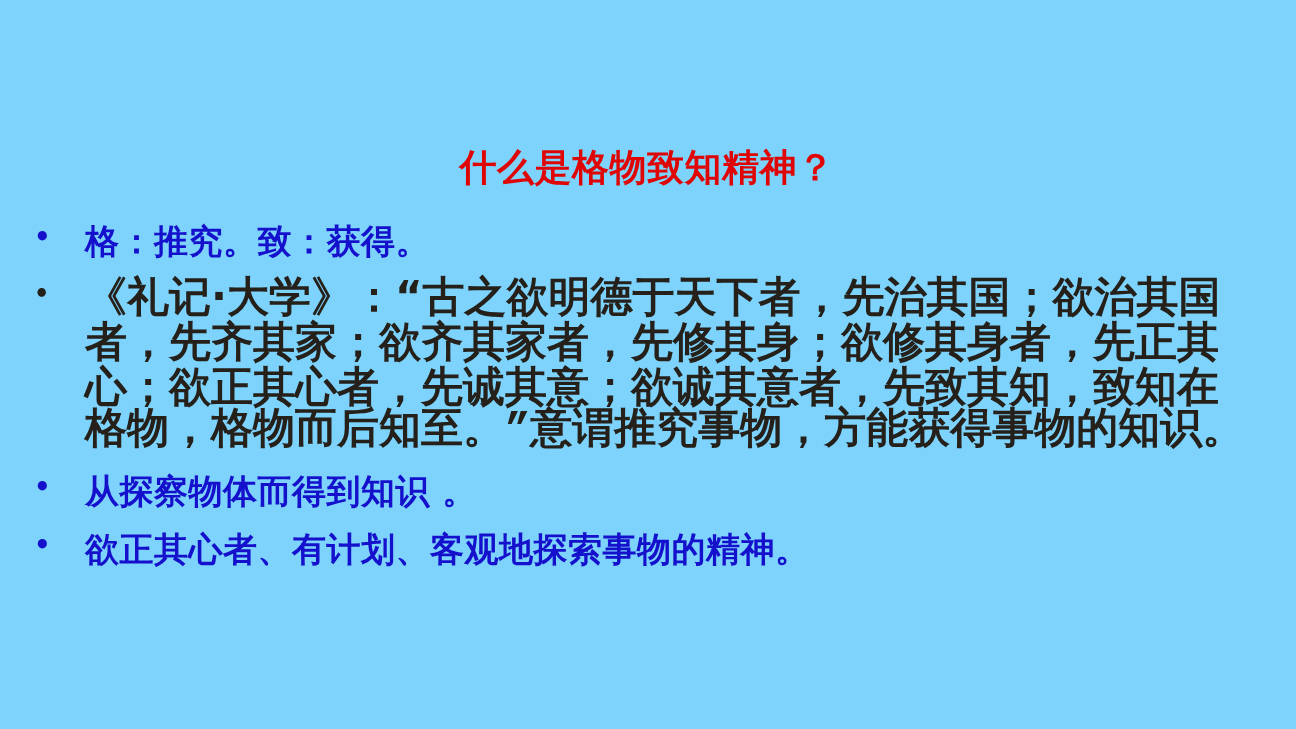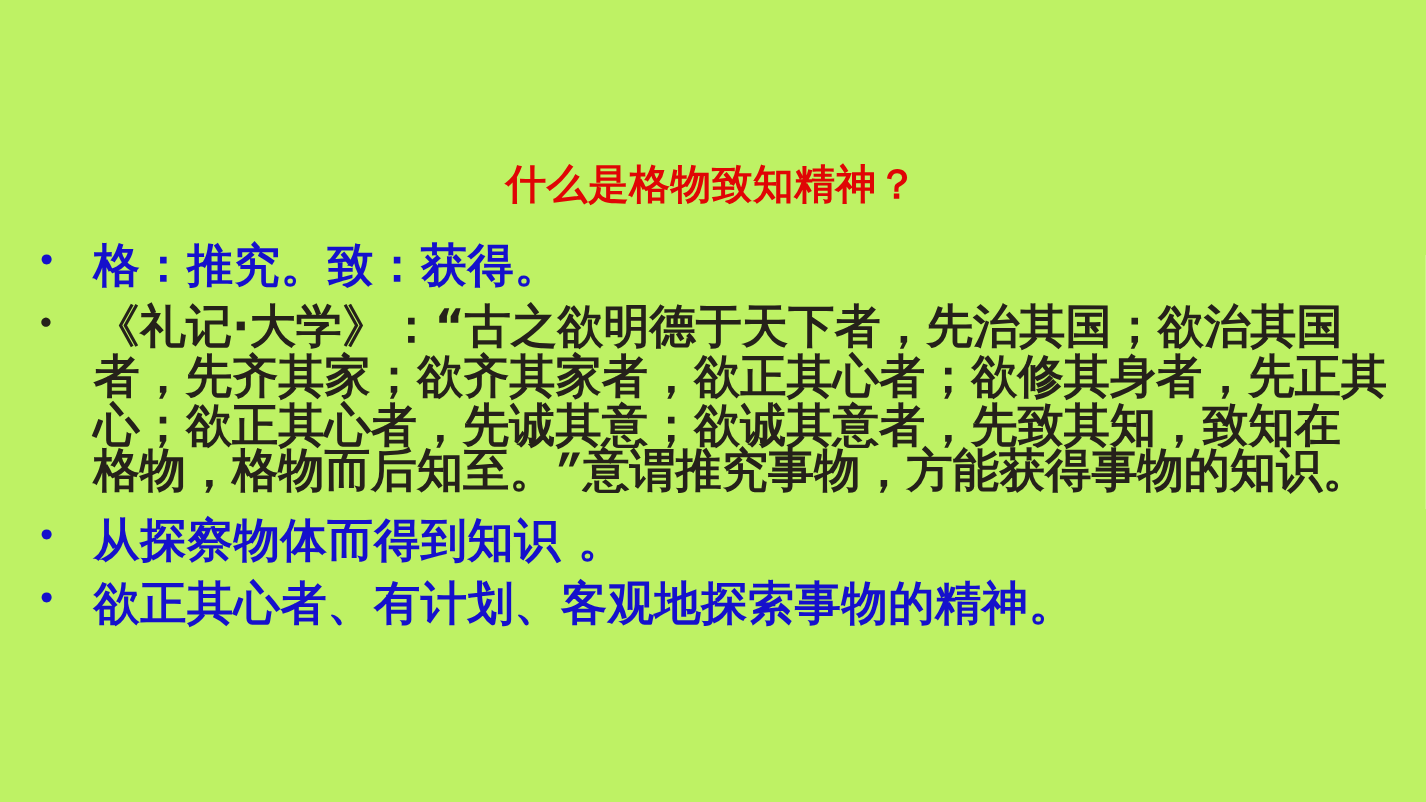--- a/index.html
+++ b/index.html
@@ -12,21 +12,21 @@
     height: 729px;
     background: #ffffff;
     font-family: "DejaVu Sans", "Liberation Sans", sans-serif;
     overflow: hidden;
     position: relative;
   }
 
   .slide {
     position: absolute;
     inset: 0;
-    background: #bef264;
+    background: #7dd3fc;
   }
 
   
   .slide-title {
     position: absolute;
     top: 146px;
     left: 0;
     width: 1296px;
     text-align: center;
     font-size: 37px;
@@ -73,21 +73,21 @@
     display: block;
     font-weight: bold;
     word-break: break-all;
   }
 
   
   .b-blue {
     color: #1510cc;
   }
   .b-blue .bullet-text {
-    font-size: 42px;
+    font-size: 34px;
     line-height: 46px;
     letter-spacing: 0.5px;
   }
   .b-blue .bullet-mark {
     top: 6px;
     font-size: 26px;
   }
 
   
   .b-dark {
@@ -132,21 +132,21 @@
 
     <div class="bullet-row b-blue row-1">
       <span class="bullet-mark">•</span>
       <span class="bullet-text">格：推究。致：获得。</span>
     </div>
 
     <div class="bullet-row b-dark row-2">
       <span class="bullet-mark">•</span>
       <span class="bullet-text">
         <span>《礼记·大学》：“古之欲明德于天下者，先治其国；欲治其国</span>
-        <span>者，先齐其家；欲齐其家者，欲正其心者；欲修其身者，先正其</span>
+        <span>者，先齐其家；欲齐其家者，先修其身；欲修其身者，先正其</span>
         <span>心；欲正其心者，先诚其意；欲诚其意者，先致其知，致知在</span>
         <span class="last">格物，格物而后知至。”意谓推究事物，方能获得事物的知识。</span>
       </span>
     </div>
 
     <div class="bullet-row b-blue row-3">
       <span class="bullet-mark">•</span>
       <span class="bullet-text">从探察物体而得到知识 。</span>
     </div>
 

